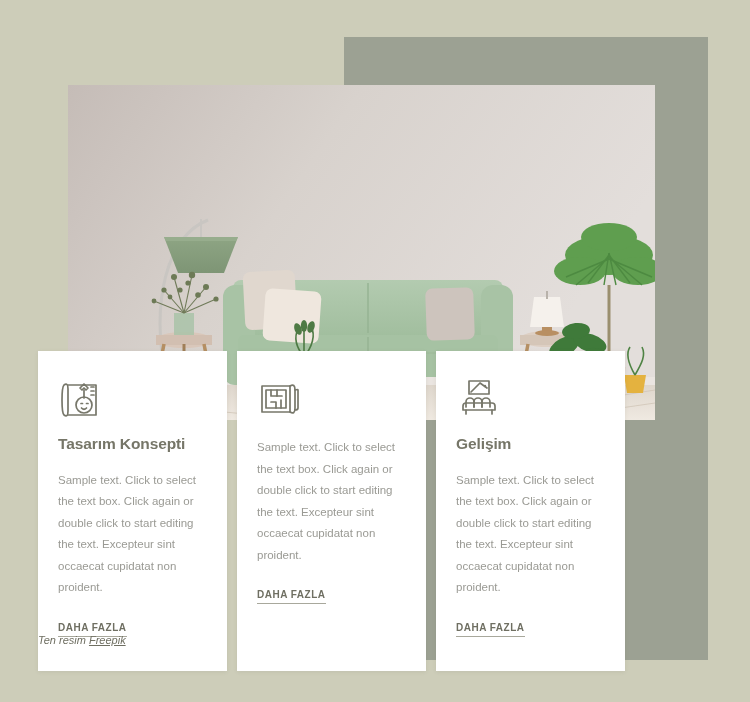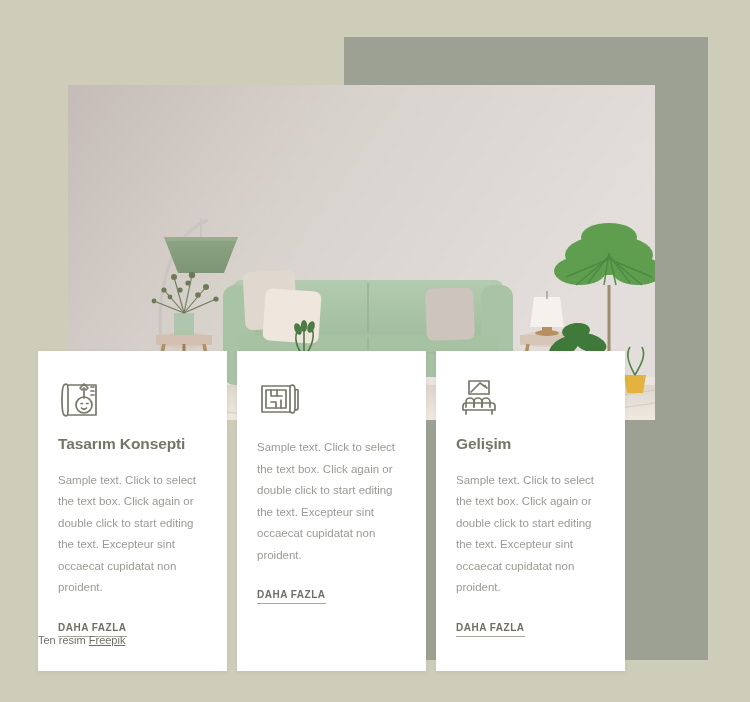--- a/index.html
+++ b/index.html
@@ -91,20 +91,21 @@
     font-weight: 600;
   }
 
   
   .credit {
     position: absolute;
     left: 38px;
     top: 634px;
     font-size: 11px;
     color: #6f6f62;
+    font-style: italic;
   }
   .credit a {
     color: #6f6f62;
     text-decoration: underline;
   }
 </style>
 </head>
 <body>
 
 <div id="stage">

